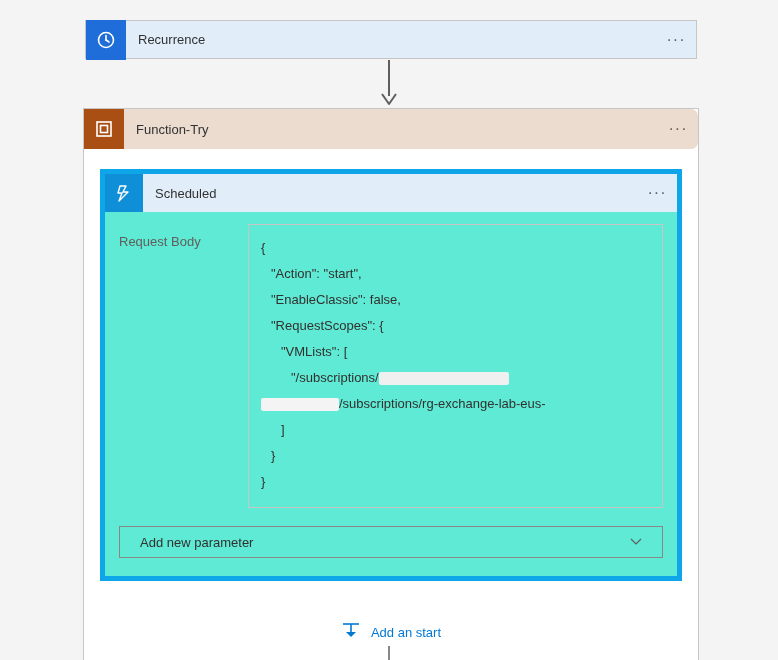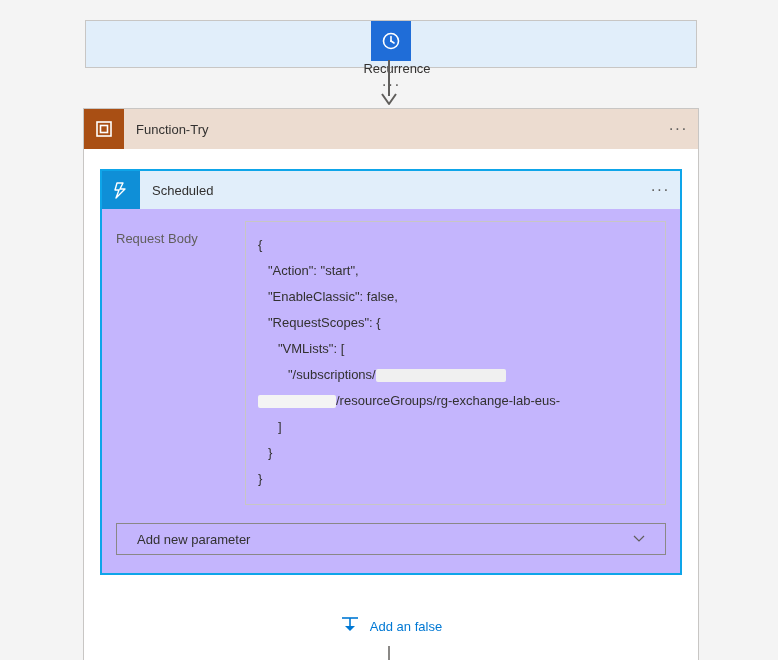--- a/index.html
+++ b/index.html
@@ -20,25 +20,24 @@
   }
   
   .card {
     position: absolute;
     border: 1px solid #c8c6c4;
   }
   .recurrence-card {
     left: 85px;
     top: 20px;
     width: 612px;
-    height: 48px;
+    height: 39px;
     background: #e1eefa;
     display: flex;
     align-items: center;
-    flex-direction: column;
   }
   .icon-tile {
     width: 40px;
     height: 40px;
     display: flex;
     align-items: center;
     justify-content: center;
     flex-shrink: 0;
   }
   .icon-blue { background: #1f6dd8; }
@@ -71,28 +70,29 @@
     width: 616px;
     background: #ffffff;
     border: 1px solid #c8c6c4;
     position: absolute;
   }
   .function-header {
     height: 40px;
     background: #ecdcd0;
     display: flex;
     align-items: center;
+    border-radius: 7px;
   }
   .function-body {
     padding: 20px 16px 24px 16px;
   }
   
   .scheduled-card {
-    border: 2px solid #0ea5e9;
-    background: #c4b5fd;
+    border: 5px solid #0ea5e9;
+    background: #5eead4;
   }
   .scheduled-header {
     height: 38px;
     background: #e1eefa;
     display: flex;
     align-items: center;
   }
   .scheduled-icon-tile {
     width: 38px;
     height: 38px;
@@ -229,21 +229,21 @@
             <div class="req-body-box">
               <div>{</div>
               <div class="indent1">"Action": "start",</div>
               <div class="indent1">"EnableClassic": false,</div>
               <div class="indent1">"RequestScopes": {</div>
               <div class="indent2">"VMLists": [</div>
               <div class="indent3">
                 <span>"/subscriptions/</span><span class="redact redact1"></span>
               </div>
               <div>
-                <span class="redact redact2"></span><span>/resourceGroups/rg-exchange-lab-eus-</span>
+                <span class="redact redact2"></span><span>/subscriptions/rg-exchange-lab-eus-</span>
               </div>
               <div class="indent2">]</div>
               <div class="indent1">}</div>
               <div>}</div>
             </div>
           </div>
 
           <div class="add-param">
             <span>Add new parameter</span>
             <span class="chev">
@@ -256,21 +256,21 @@
       </div>
 
       <div class="add-action-row">
         <span>
           <svg width="20" height="20" viewBox="0 0 20 20">
             <line x1="2" y1="3" x2="18" y2="3" stroke="#0078d4" stroke-width="1.6"></line>
             <line x1="10" y1="3" x2="10" y2="13" stroke="#0078d4" stroke-width="1.6"></line>
             <path d="M5 11 L10 16 L15 11 Z" fill="#0078d4"></path>
           </svg>
         </span>
-        <span>Add an false</span>
+        <span>Add an start</span>
       </div>
 
     </div>
   </div>
 
   <div class="tail-line"></div>
 
 </div>
 
 </body></html>

